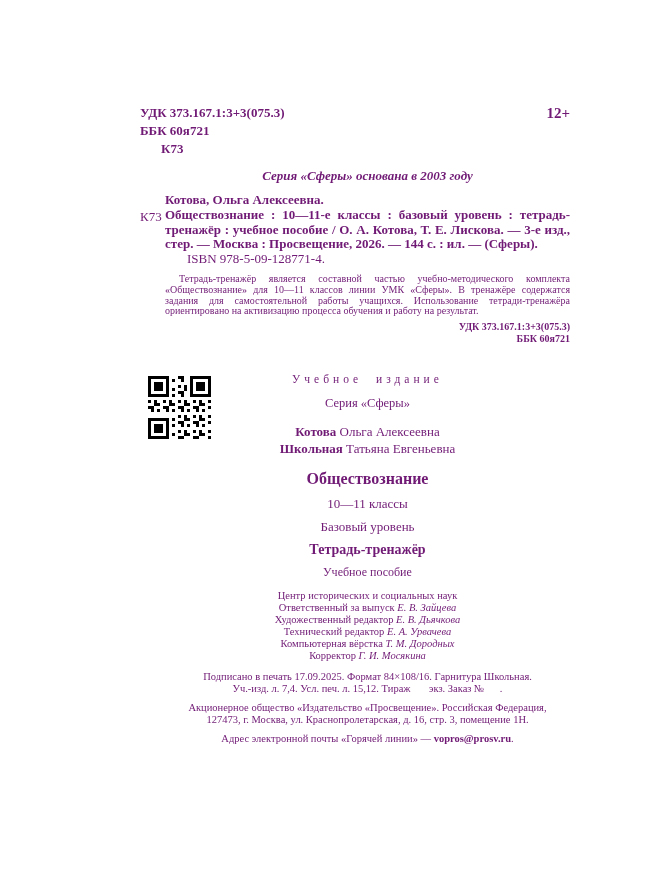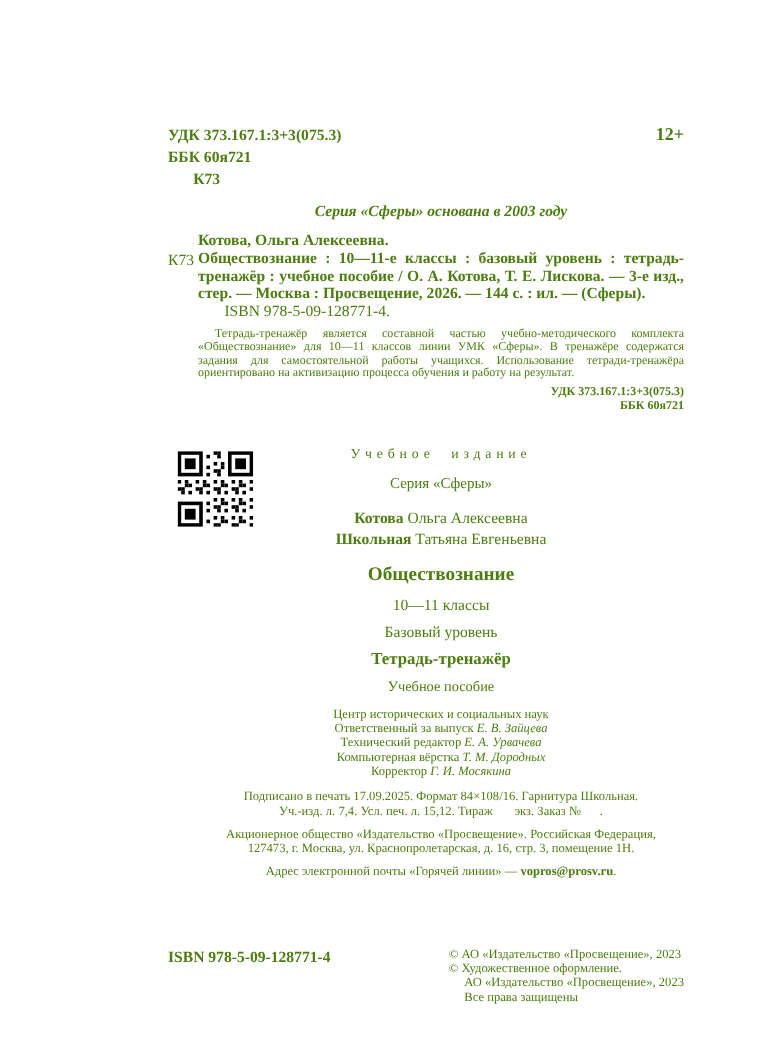--- a/index.html
+++ b/index.html
@@ -2,21 +2,21 @@
 <html><head>
 <meta charset="utf-8">
 <style>
   html, body { margin: 0; padding: 0; background: #ffffff; }
   .page {
     position: relative;
     width: 650px;
     height: 869px;
     margin: 0 auto;
     background: #ffffff;
-    color: #4d7c0f;
+    color: #701a75;
     font-family: "Liberation Serif", "DejaVu Serif", serif;
     box-sizing: border-box;
     padding: 104px 80px 0 140px;
     overflow: hidden;
   }
 
   
   .head-row { display: flex; justify-content: space-between; align-items: flex-start; }
   .head-codes { font-size: 13px; line-height: 18px; font-weight: bold; }
   .head-codes .code-indent { margin-left: 21px; }
@@ -217,41 +217,33 @@
     <div class="book-title">Обществознание</div>
     <div class="grades">10—11 классы</div>
     <div class="level">Базовый уровень</div>
     <div class="book-type">Тетрадь-тренажёр</div>
     <div class="edition-type">Учебное пособие</div>
 
     <div class="department">Центр исторических и социальных наук</div>
 
     <div class="credits">
       <div><span>Ответственный за выпуск</span> <span class="name">Е. В. Зайцева</span></div>
+      <div><span>Художественный редактор</span> <span class="name">Е. В. Дьячкова</span></div>
       <div><span>Технический редактор</span> <span class="name">Е. А. Урвачева</span></div>
       <div><span>Компьютерная вёрстка</span> <span class="name">Т. М. Дородных</span></div>
       <div><span>Корректор</span> <span class="name">Г. И. Мосякина</span></div>
     </div>
 
     <div class="print-info">
       <div>Подписано в печать 17.09.2025. Формат 84×108/16. Гарнитура Школьная.</div>
       <div>Уч.-изд. л. 7,4. Усл. печ. л. 15,12. Тираж&nbsp;&nbsp;&nbsp;&nbsp;&nbsp;&nbsp; экз. Заказ №&nbsp;&nbsp;&nbsp;&nbsp;&nbsp;&nbsp;.</div>
     </div>
 
     <div class="publisher">
       <div>Акционерное общество «Издательство «Просвещение». Российская Федерация,</div>
       <div>127473, г. Москва, ул. Краснопролетарская, д. 16, стр. 3, помещение 1Н.</div>
     </div>
 
     <div class="email-line"><span>Адрес электронной почты «Горячей линии» — </span><span class="email">vopros@prosv.ru</span><span>.</span></div>
   </div>
 
-  <div class="footer">
-    <div class="footer-isbn">ISBN 978-5-09-128771-4</div>
-    <div class="copyright">
-      <div>© АО «Издательство «Просвещение», 2023</div>
-      <div>© Художественное оформление.</div>
-      <div class="cont">АО «Издательство «Просвещение», 2023</div>
-      <div class="cont">Все права защищены</div>
-    </div>
-  </div>
 
 </div>
 
 </body></html>

